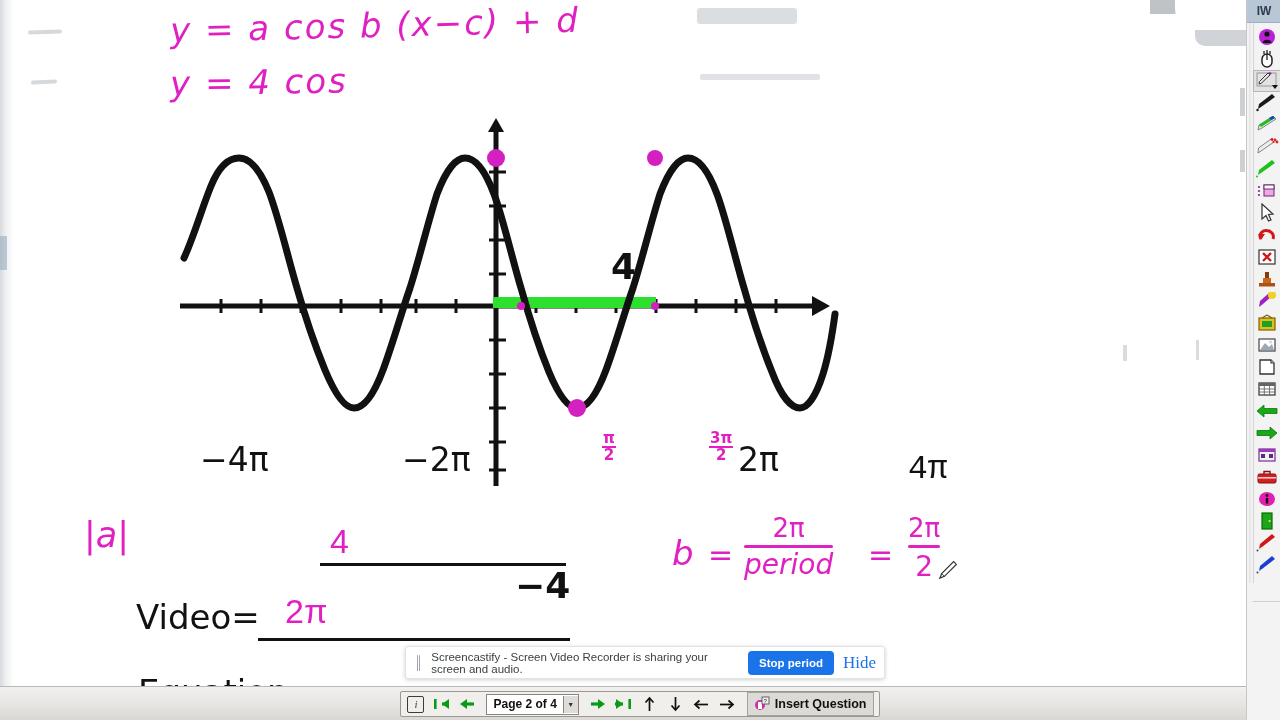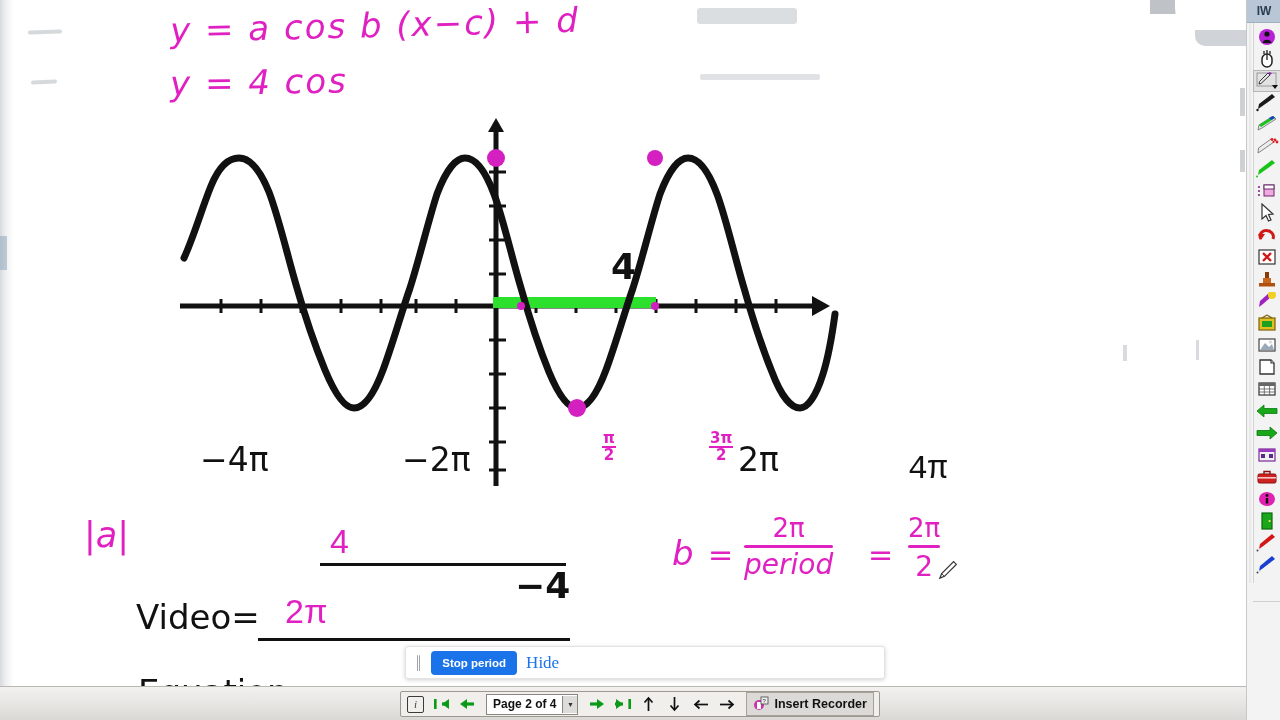--- a/index.html
+++ b/index.html
@@ -330,20 +330,21 @@
     </div>
 
     <svg class="pen-cursor" viewBox="0 0 24 24">
       <polygon points="2,22 7,20 20,7 17,4 4,17" fill="#ffffff" stroke="#333" stroke-width="1.3"></polygon>
       <line x1="4" y1="17" x2="7" y2="20" stroke="#333" stroke-width="1"></line>
     </svg>
   </div>
 
   <div class="sc-bar">
     <span class="sc-pause">║</span>
+    <span class="sc-text">Screencastify - Screen Video Recorder is sharing your screen and audio.</span>
     <span class="sc-stop">Stop period</span>
     <span class="sc-hide">Hide</span>
   </div>
 
   <div class="navbar">
     <div class="navgroup">
 
       <span class="nav-ico">
         <span class="info-ico">i</span>
       </span>
@@ -411,21 +412,21 @@
         </svg>
       </span>
 
       <span class="insertq">
         <svg width="16" height="16" viewBox="0 0 16 16">
           <ellipse cx="6" cy="9" rx="5" ry="5" fill="#cc33aa"></ellipse>
           <rect x="4" y="6" width="4" height="7" fill="#ffffff"></rect>
           <rect x="8" y="1" width="7" height="7" fill="#eeeeee" stroke="#555" stroke-width="0.9"></rect>
           <text x="9.6" y="7" font-size="6" fill="#333" font-family="Liberation Sans, sans-serif">?</text>
         </svg>
-        <span class="t">Insert Recorder</span>
+        <span class="t">Insert Question</span>
       </span>
     </div>
   </div>
 
   <div class="toolbar">
     <div class="tb-head">IW</div>
     <div class="tb-inner">
       <div class="tb-rail"></div>
       <div class="tb-sep"></div>
 

